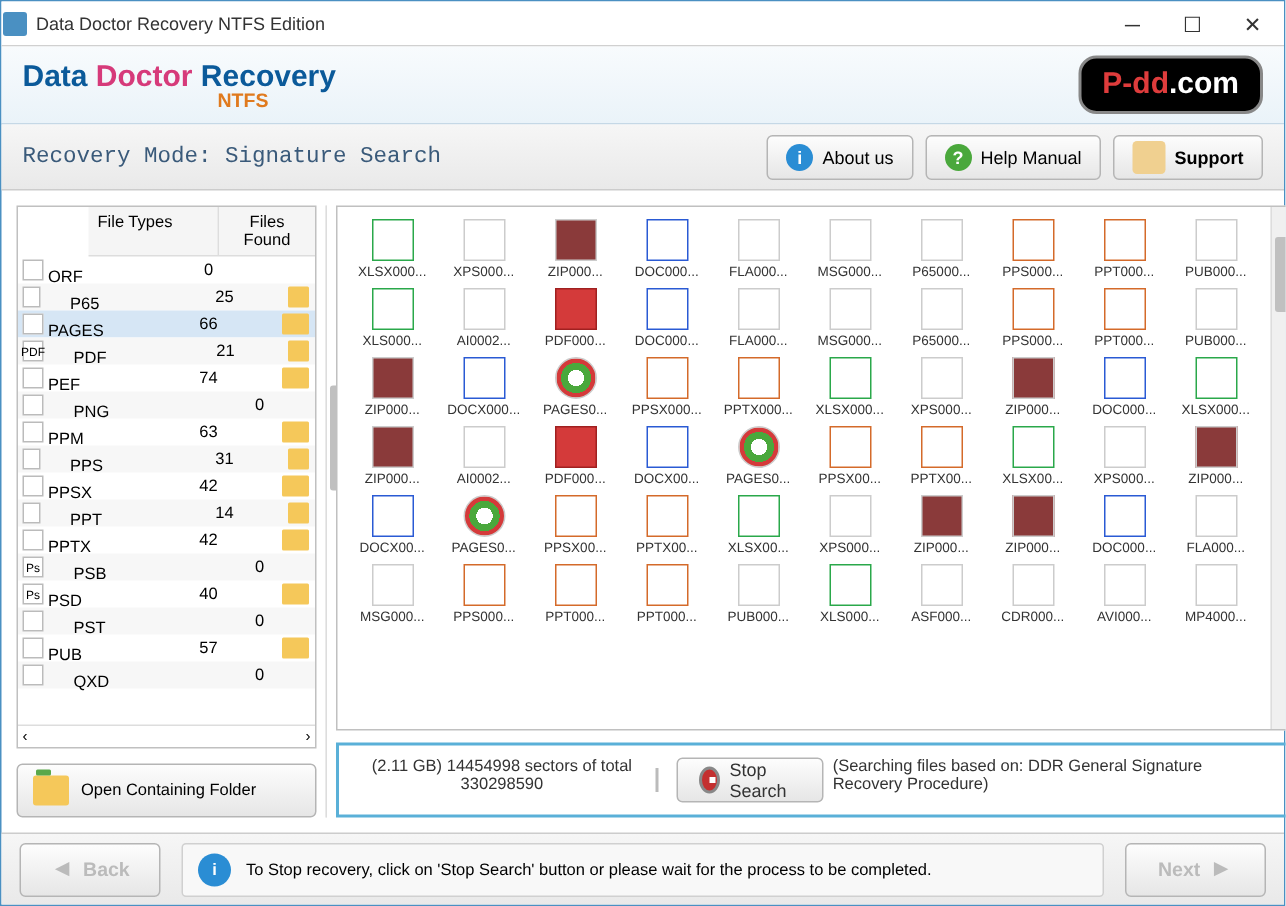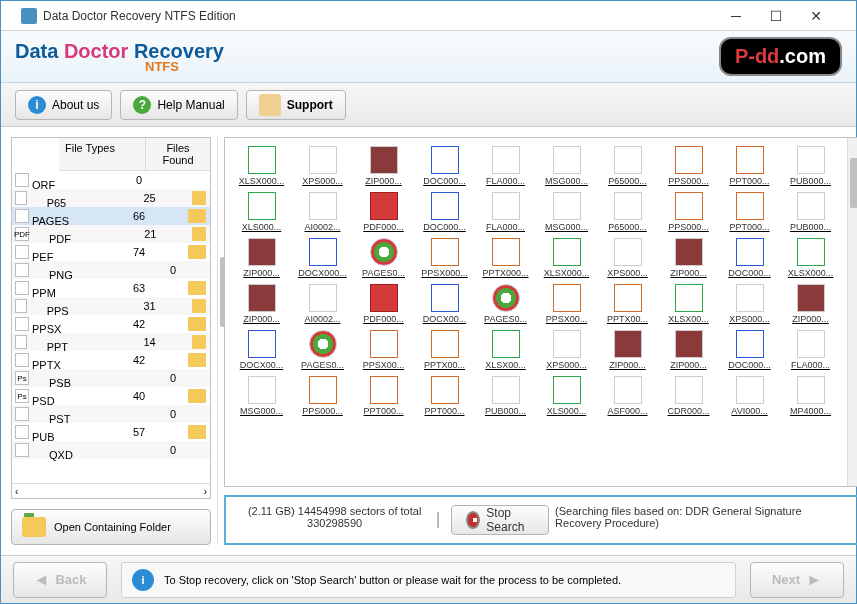--- a/index.html
+++ b/index.html
@@ -1,18 +1,18 @@
 <!DOCTYPE html>
 <html><head>
 <meta charset="utf-8">
 <style>
 * { margin:0; padding:0; box-sizing:border-box; font-family:"Segoe UI",Tahoma,sans-serif; }
 body { background:#f0f0f0; width:857px; height:604px; overflow:hidden; }
 .window { width:857px; height:604px; background:#fff; border:1px solid #4a90c2; display:flex; flex-direction:column; }
-.titlebar { height:30px; background:#fff; display:flex; align-items:center; padding:0 20px; border-bottom:1px solid #d0d0d0; }
+.titlebar { height:30px; background:#fff; display:flex; align-items:center; padding:0 1px; border-bottom:1px solid #d0d0d0; }
 .titlebar-icon { width:16px; height:16px; background:#4a90c2; margin-right:6px; border-radius:2px; }
 .titlebar-text { font-size:12px; color:#333; flex:1; }
 .win-btn { width:40px; height:28px; display:flex; align-items:center; justify-content:center; font-size:14px; color:#333; cursor:pointer; }
 .header { height:52px; background:linear-gradient(#f8fbfd,#eaf3f9); border-bottom:1px solid #c5d8e6; display:flex; align-items:center; padding:0 14px; }
 .brand { display:flex; flex-direction:column; }
 .brand-main { font-size:20px; font-weight:600; color:#0b5a9a; }
 .brand-main .pink { color:#d63a7a; }
 .brand-sub { font-size:13px; font-weight:600; color:#e07a1e; margin-left:130px; margin-top:-4px; }
 .logo { margin-left:auto; background:#000; color:#fff; font-size:20px; font-weight:600; padding:6px 14px; border-radius:12px; border:2px solid #888; }
 .logo .red { color:#de3c3c; }
@@ -38,21 +38,21 @@
 .type-ic { width:14px; height:14px; margin:0 3px; border:1px solid #bbb; background:#fff; font-size:8px; display:flex; align-items:center; justify-content:center; }
 .type-name { width:76px; overflow:hidden;margin-top:10px; }
 .type-count { width:62px; text-align:center; }
 .type-folder { width:18px; height:14px; background:#f5c85a; border-radius:1px; margin-left:auto; margin-right:4px; }
 .hbar { height:15px; display:flex; align-items:center; border-top:1px solid #ddd; font-size:10px; padding:0 3px; }
 .open-btn { height:36px; border:1px solid #b5b5b5; border-radius:4px; background:linear-gradient(#fdfdfd,#e6e6e6); display:flex; align-items:center; gap:8px; padding:0 10px; font-size:11px; cursor:pointer; }
 .folder-ic { width:24px; height:20px; background:#f5c85a; border-radius:2px; position:relative; }
 .folder-ic::before { content:""; position:absolute; top:-4px; left:2px; width:10px; height:4px; background:#5aa84a; border-radius:1px; }
 .right-panel { flex:1; display:flex; flex-direction:column; gap:8px; min-height:0; }
 .files-box { flex:1; border:1px solid #c0c0c0; background:#fff; display:flex; position:relative; }
-.files-grid { flex:1; padding:8px; overflow:hidden;text-decoration:underline; }
+.files-grid { flex:1; padding:8px; overflow:hidden; }
 .files-row { display:flex; gap:4px; margin-bottom:6px; }
 .file-cell { width:57px; display:flex; flex-direction:column; align-items:center; font-size:9px; cursor:pointer; }
 .file-ic { width:28px; height:28px; border:1px solid #ccc; background:#fff; margin-bottom:2px; display:flex; align-items:center; justify-content:center; font-size:8px; font-weight:bold; }
 .file-lbl { white-space:nowrap; overflow:hidden; width:57px; text-align:center; color:#333; }
 .vbar { width:16px; background:#f0f0f0; border-left:1px solid #ddd; position:relative; }
 .vbar-thumb { position:absolute; left:2px; width:12px; background:#c0c0c0; border-radius:2px; }
 .progress-box { border:2px solid #5ab0d8; padding:8px 12px; font-size:11px; color:#333; display:flex; flex-direction:row; gap:6px; position:relative; }
 .progress-top { text-align:center; font-size:11px; }
 .progress-row { display:flex; align-items:center; gap:12px; }
 .progress-bar { flex:1; height:16px; background:#efefef; border:1px solid #bbb; position:relative; }
@@ -95,20 +95,21 @@
         <span>Data </span><span class="pink">Doctor</span><span> Recovery</span>
       </div>
       <div class="brand-sub">NTFS</div>
     </div>
     <div class="logo">
       <span class="red">P-dd</span><span>.com</span>
     </div>
   </div>
 
   <div class="modebar">
+    <div class="mode-text">Recovery Mode: Signature Search</div>
     <div class="mode-btn">
         <span class="ic info">i</span>
         <span>About us</span>
       </div>
     <div class="mode-btn">
         <span class="ic help">?</span>
         <span>Help Manual</span>
       </div>
     <div class="mode-btn support">
         <span class="ic support"></span>

